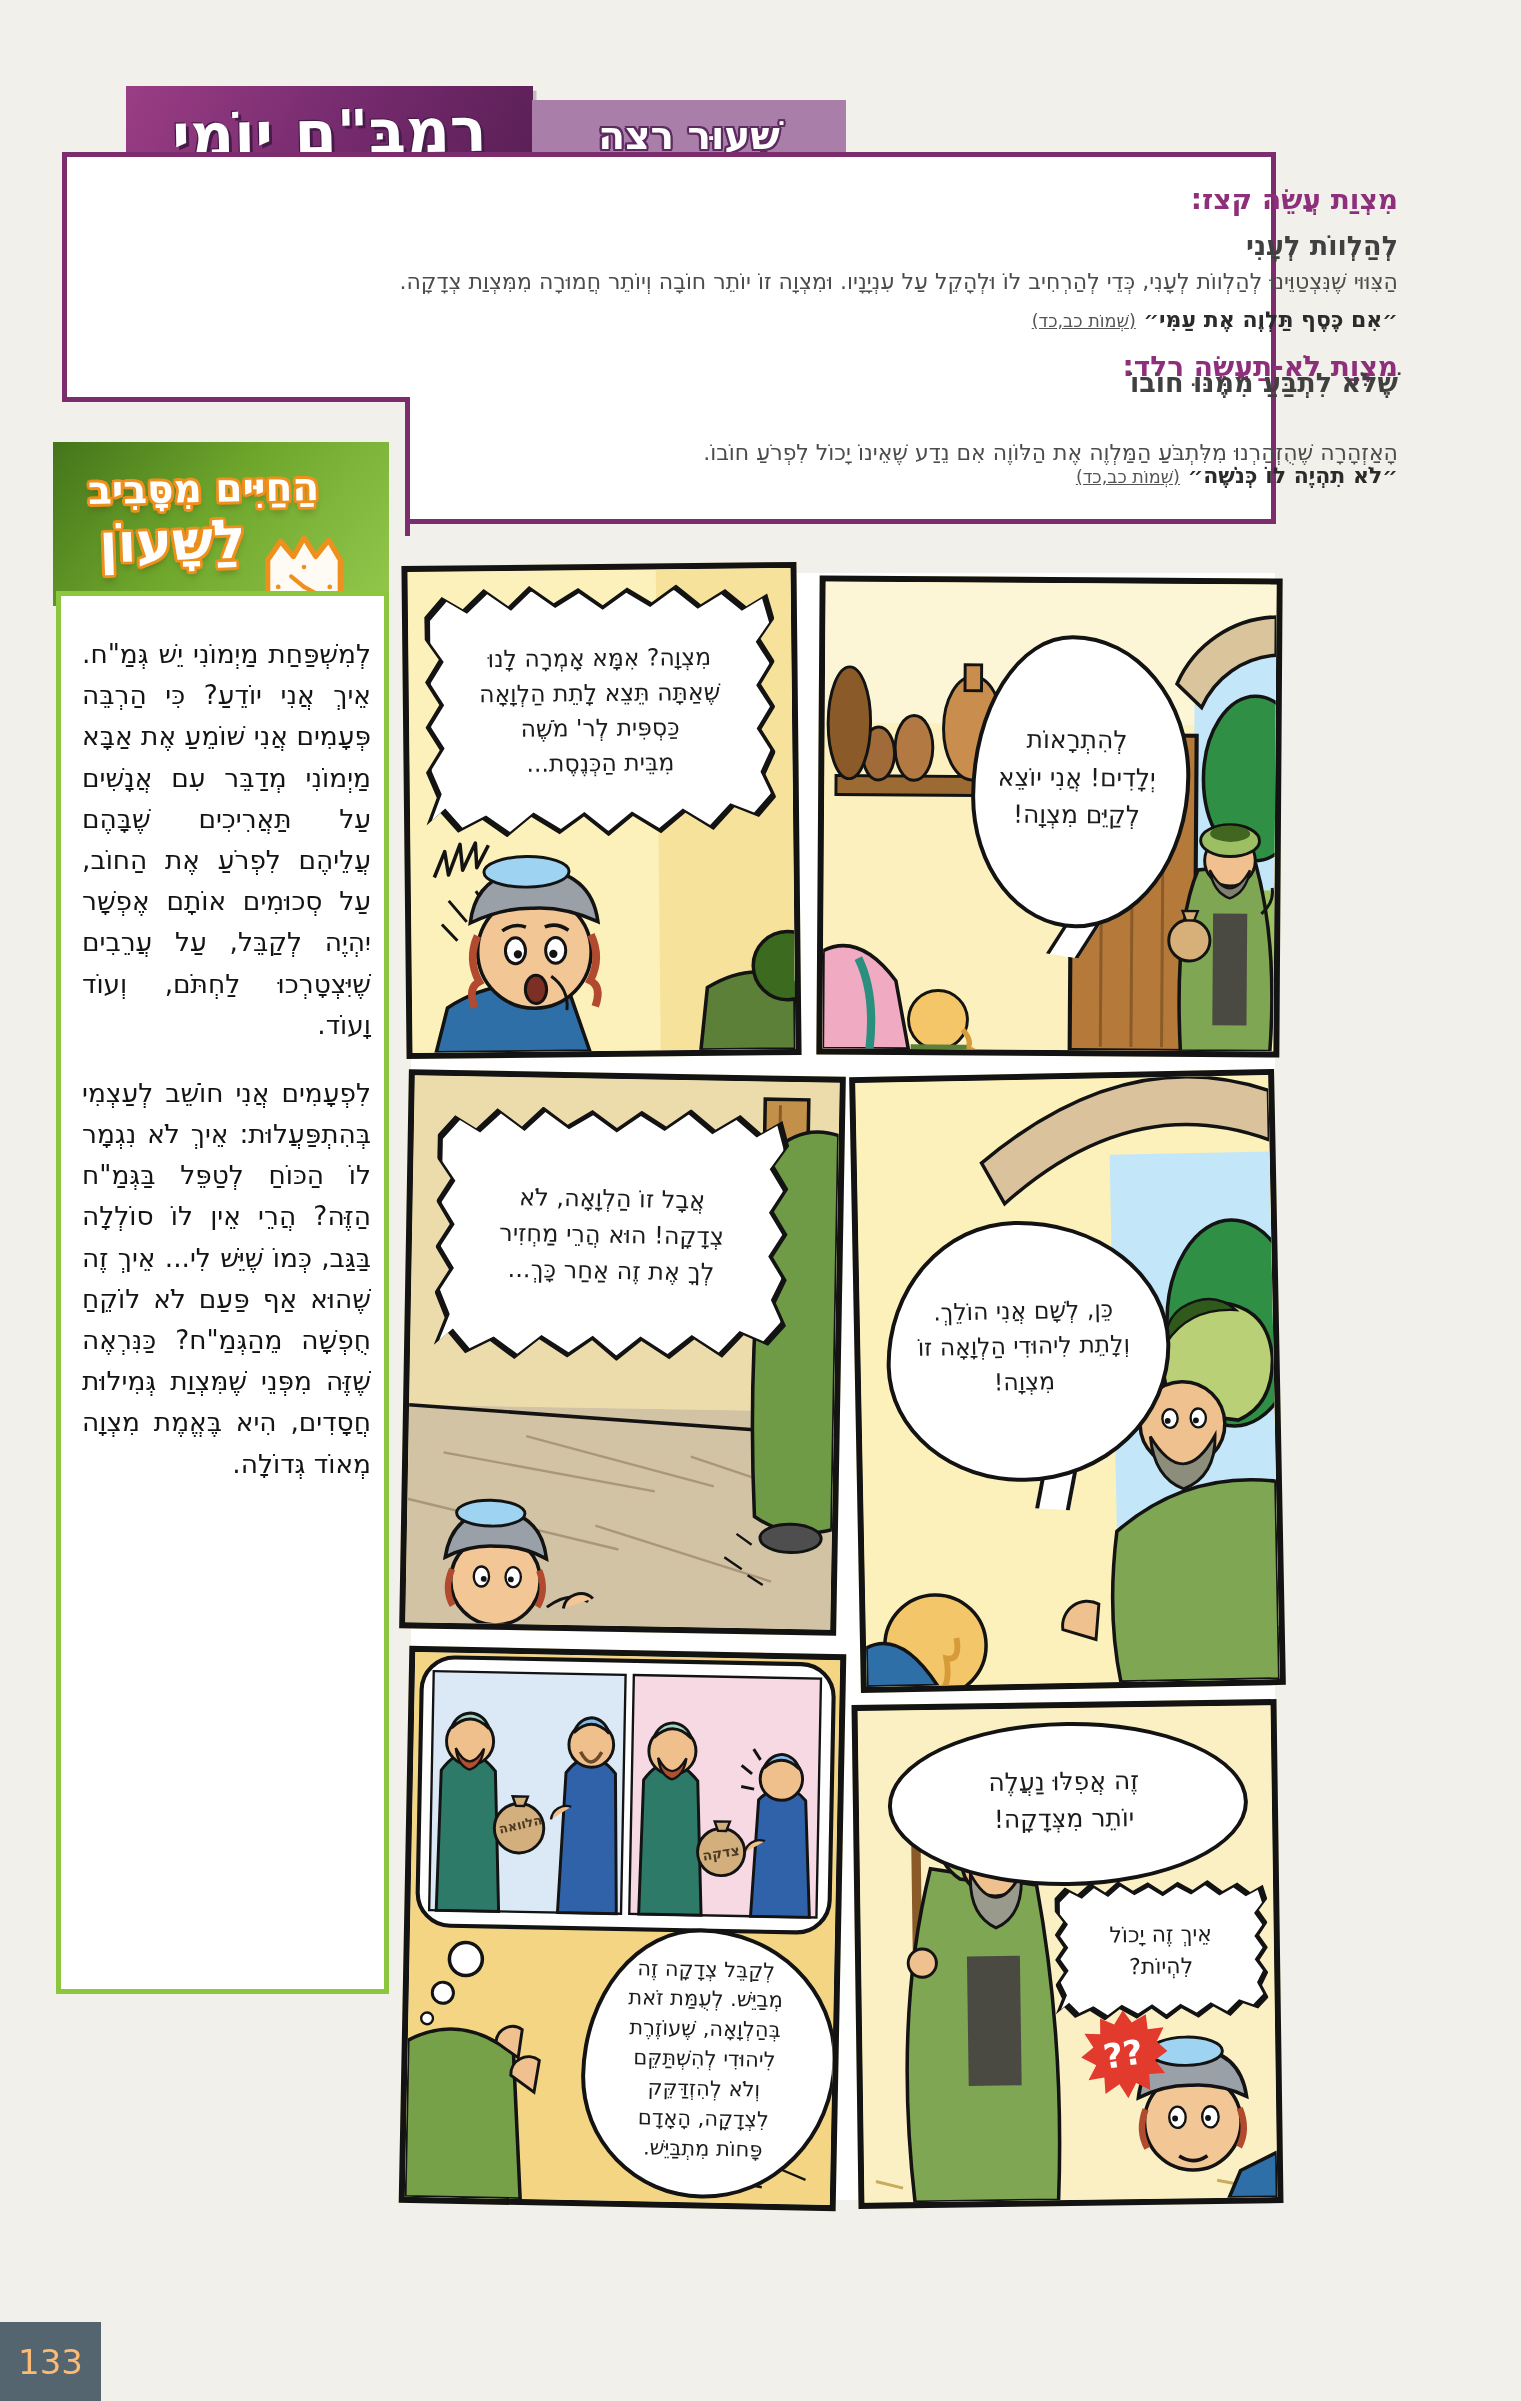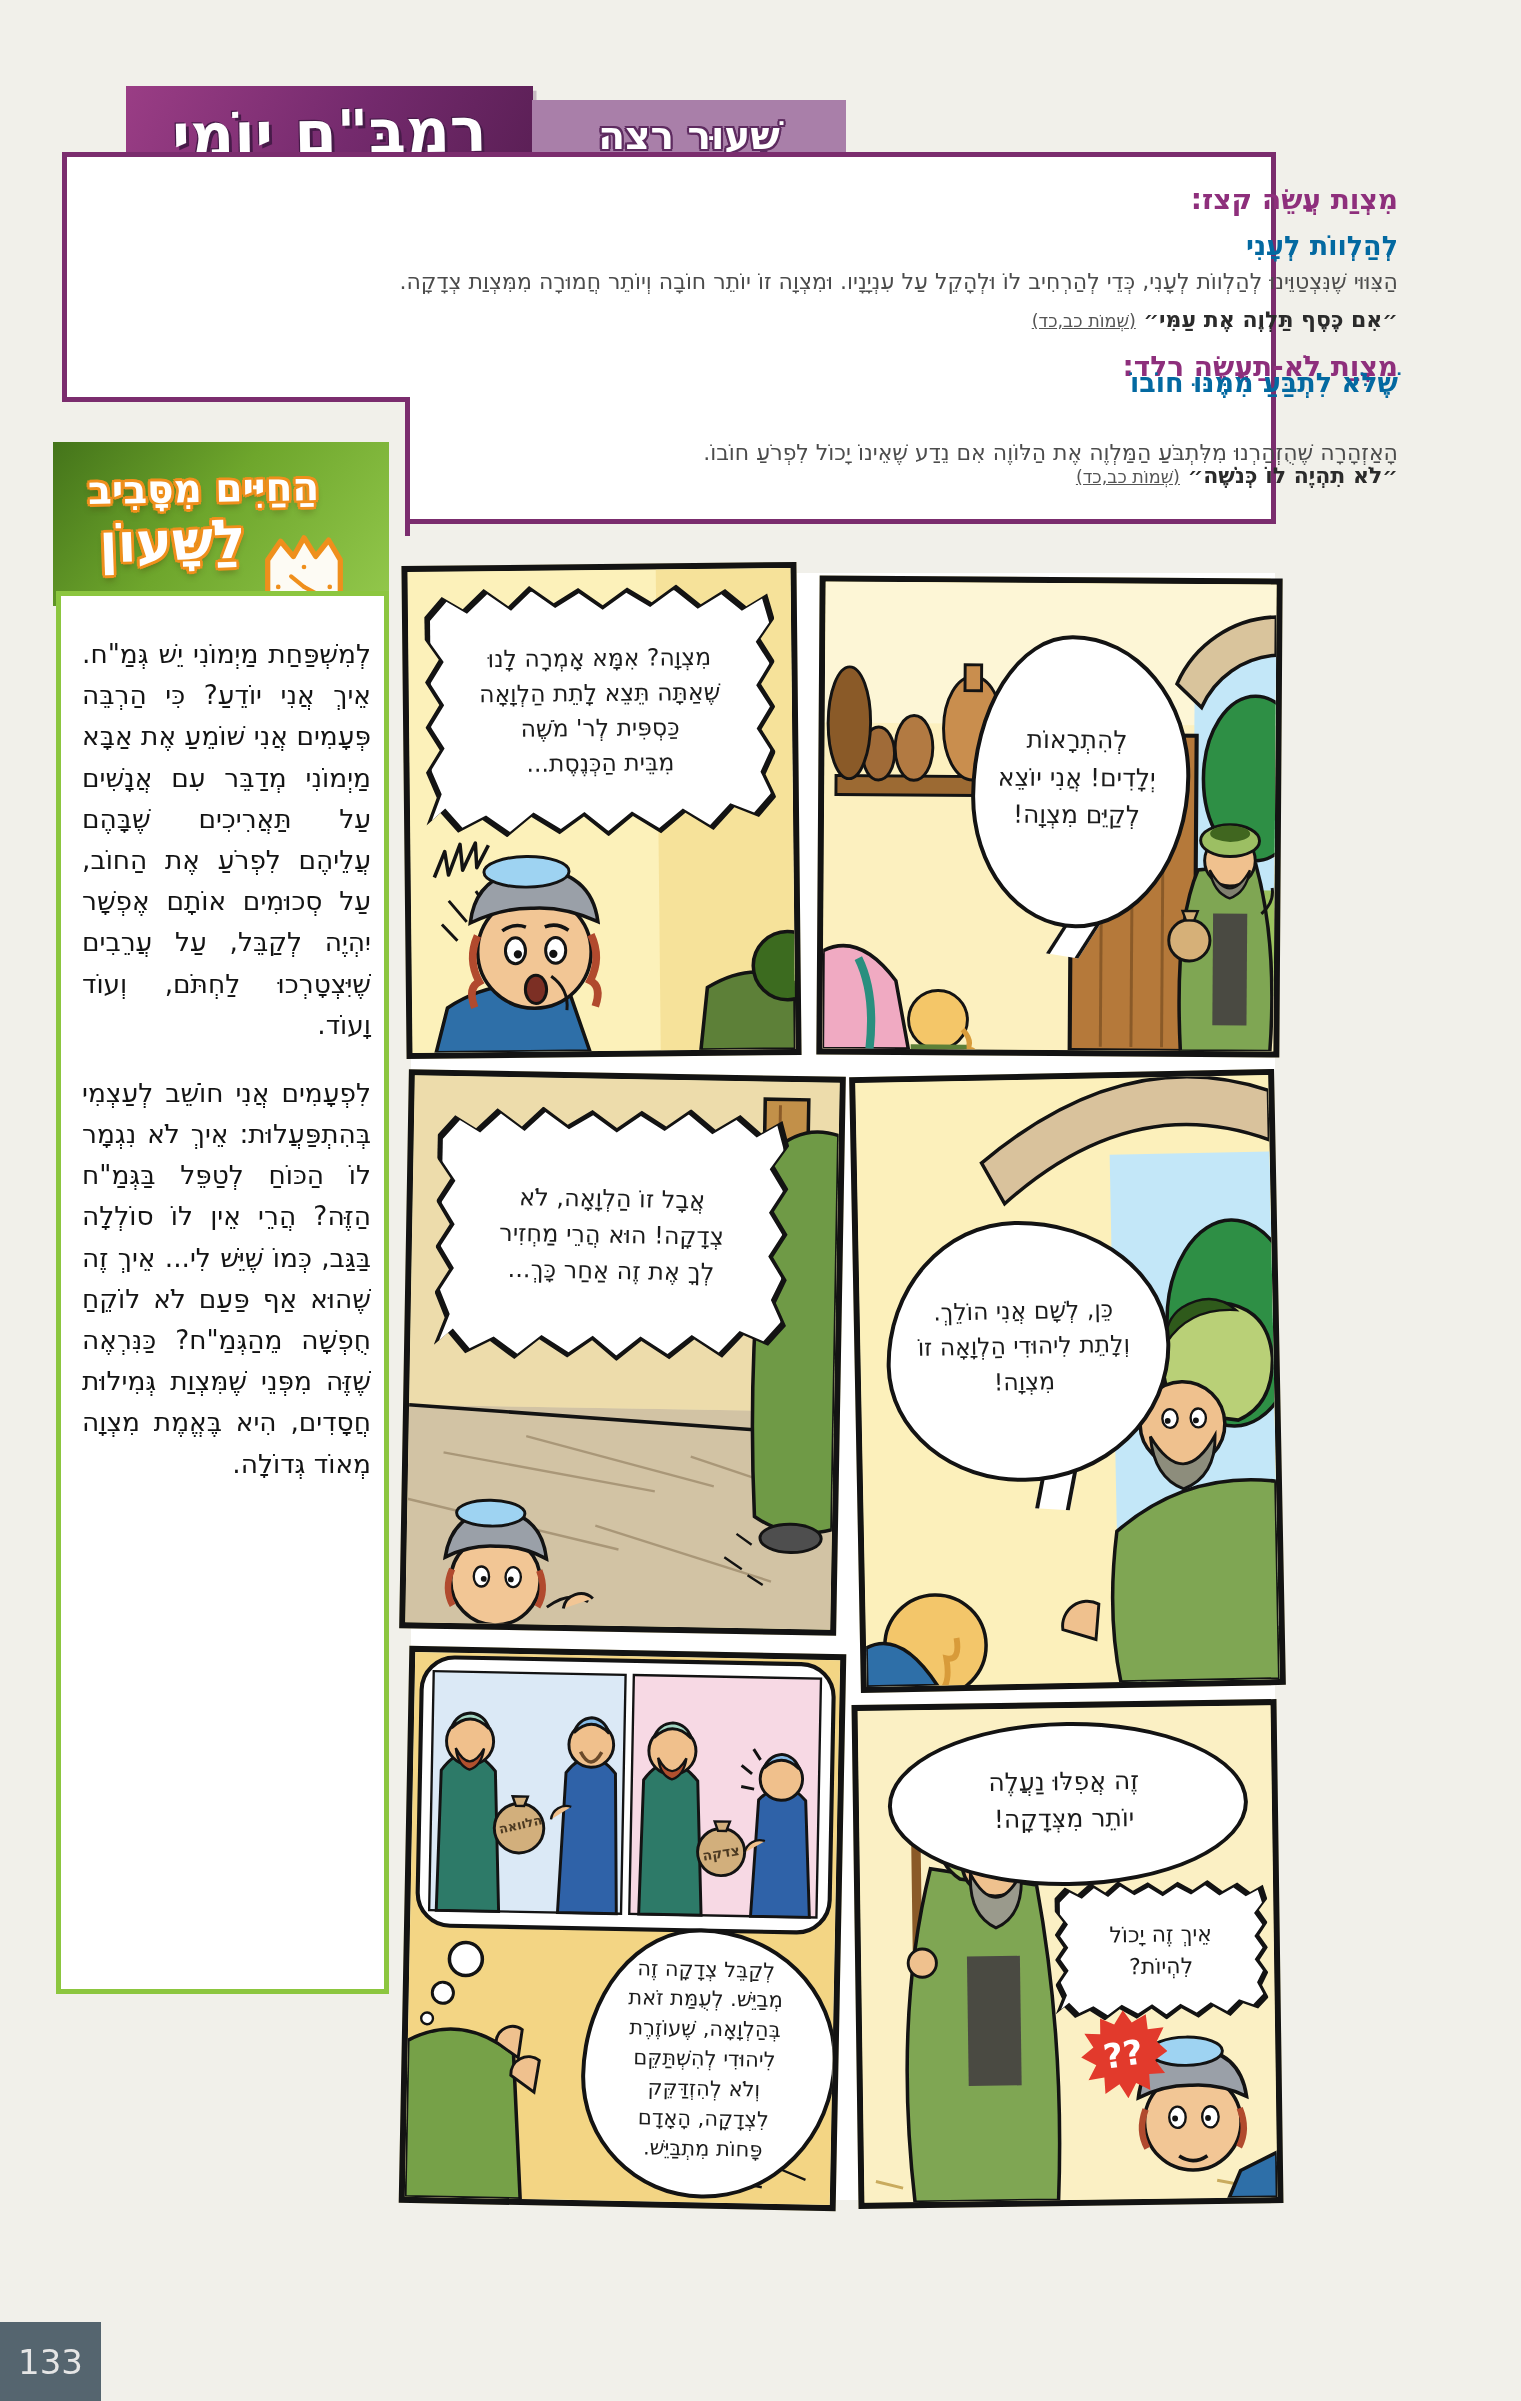--- a/index.html
+++ b/index.html
@@ -36,21 +36,21 @@
   .mitzvot-box{
     left:62px;top:152px;width:1214px;height:372px;
     background:#fff;border:5.9px solid #7b2d6e;box-sizing:border-box;
   }
   .box-notch{
     left:62px;top:397px;width:348px;height:139px;
     background:#f1f0ea;border-top:5.9px solid #7b2d6e;border-right:5.9px solid #7b2d6e;box-sizing:border-box;
   }
   .boxline{direction:rtl;right:123px;left:117px;text-align:right;white-space:nowrap;}
   .mb-h{font-size:28px;font-weight:bold;color:#8e2f7c;}
-  .mb-sub{font-size:27px;font-weight:bold;color:#0369a1;}
+  .mb-sub{font-size:27px;font-weight:bold;color:#404040;}
   .mb-body{font-size:22px;color:#4c4c4c;}
   .mb-quote{font-size:22px;font-weight:bold;color:#2b2b2b;}
   .mb-src{font-size:17.6px;font-weight:normal;color:#555;text-decoration:underline;}
 
   
   .sidebar-header{
     left:53px;top:442px;width:336px;height:164px;
     background:linear-gradient(130deg,#44741a,#6ea62c 45%,#93c84c);
   }
   .sb-title{
@@ -114,21 +114,21 @@
     position:absolute;z-index:4;background:#e23a2c;
     clip-path:polygon(50% 0%,60% 14%,76% 5%,78% 22%,96% 20%,88% 36%,100% 47%,86% 57%,97% 72%,79% 73%,80% 91%,64% 83%,55% 100%,45% 84%,29% 95%,28% 76%,10% 79%,19% 62%,2% 53%,16% 42%,6% 26%,24% 27%,24% 9%,40% 16%);
     display:flex;align-items:center;justify-content:center;
   }
   .starburst span{color:#fff;font-weight:bold;font-size:34px;transform:rotate(-8deg);}
 
   
   .page-num{
     left:0;top:2322px;width:101px;height:80px;background:#55656f;
     display:flex;align-items:center;justify-content:center;
-    color:#e5e5e5;font-size:34px;
+    color:#fdba74;font-size:34px;
   }
 </style>
 </head>
 <body>
 
 <div class="abs title-block">
   <div class="t">רַמְבַּ"ם יוֹמִי</div>
 </div>
 <div class="abs lesson-badge">
   <div class="t">שִׁעוּר רצה</div>

